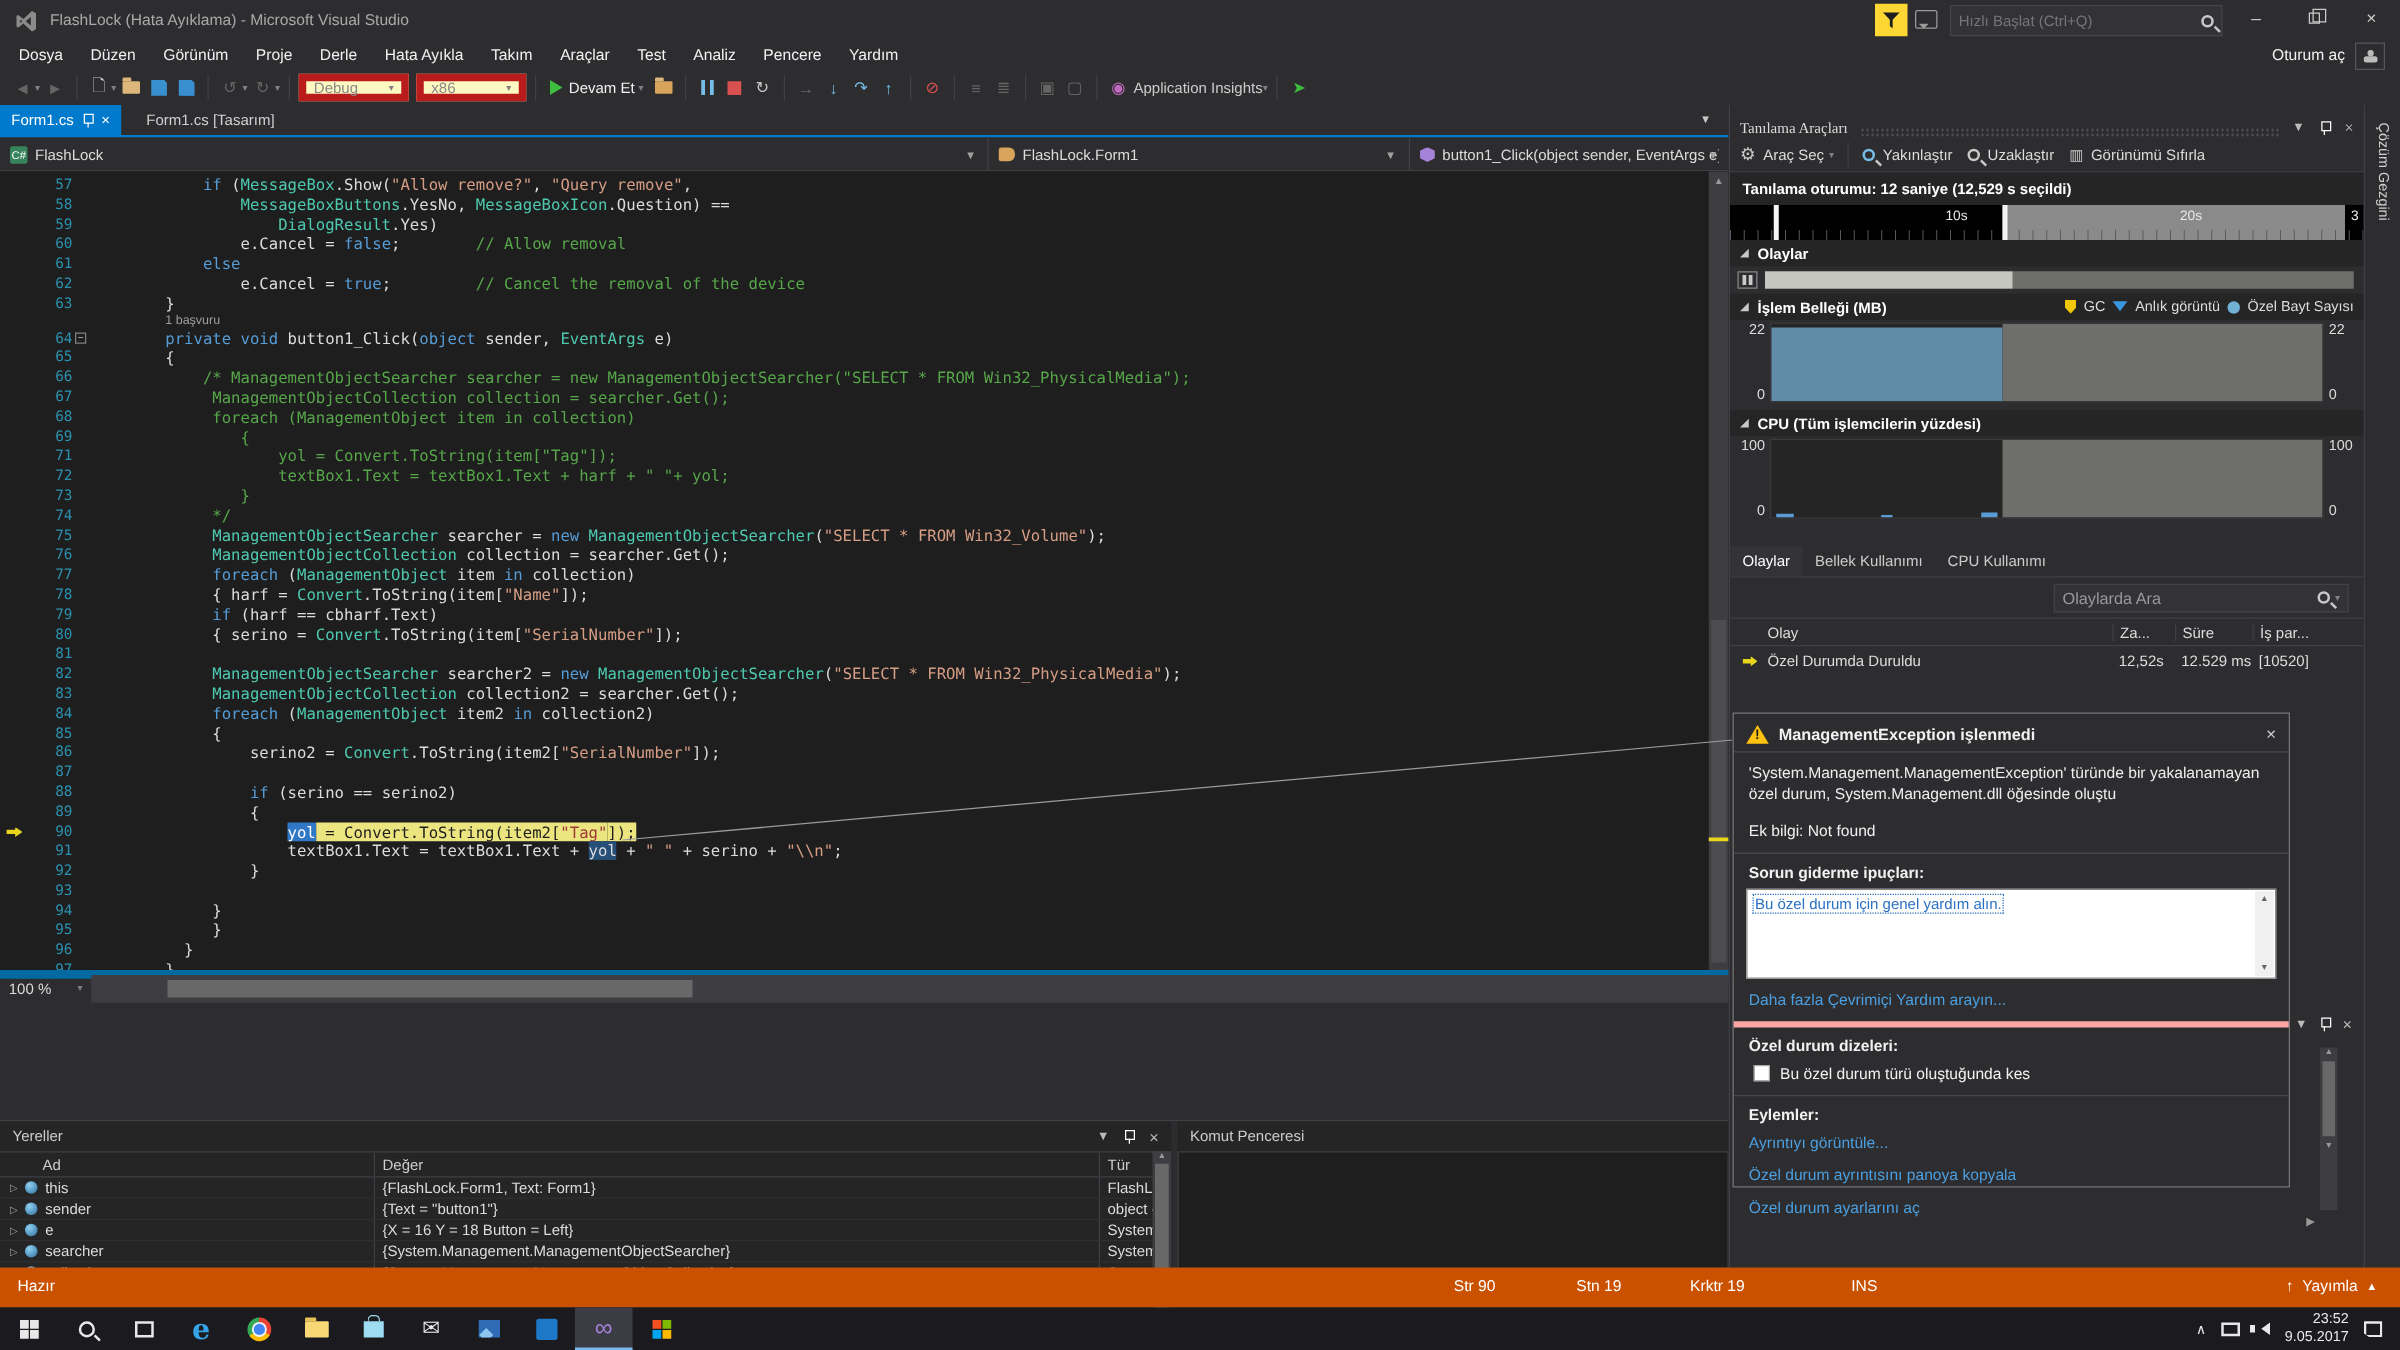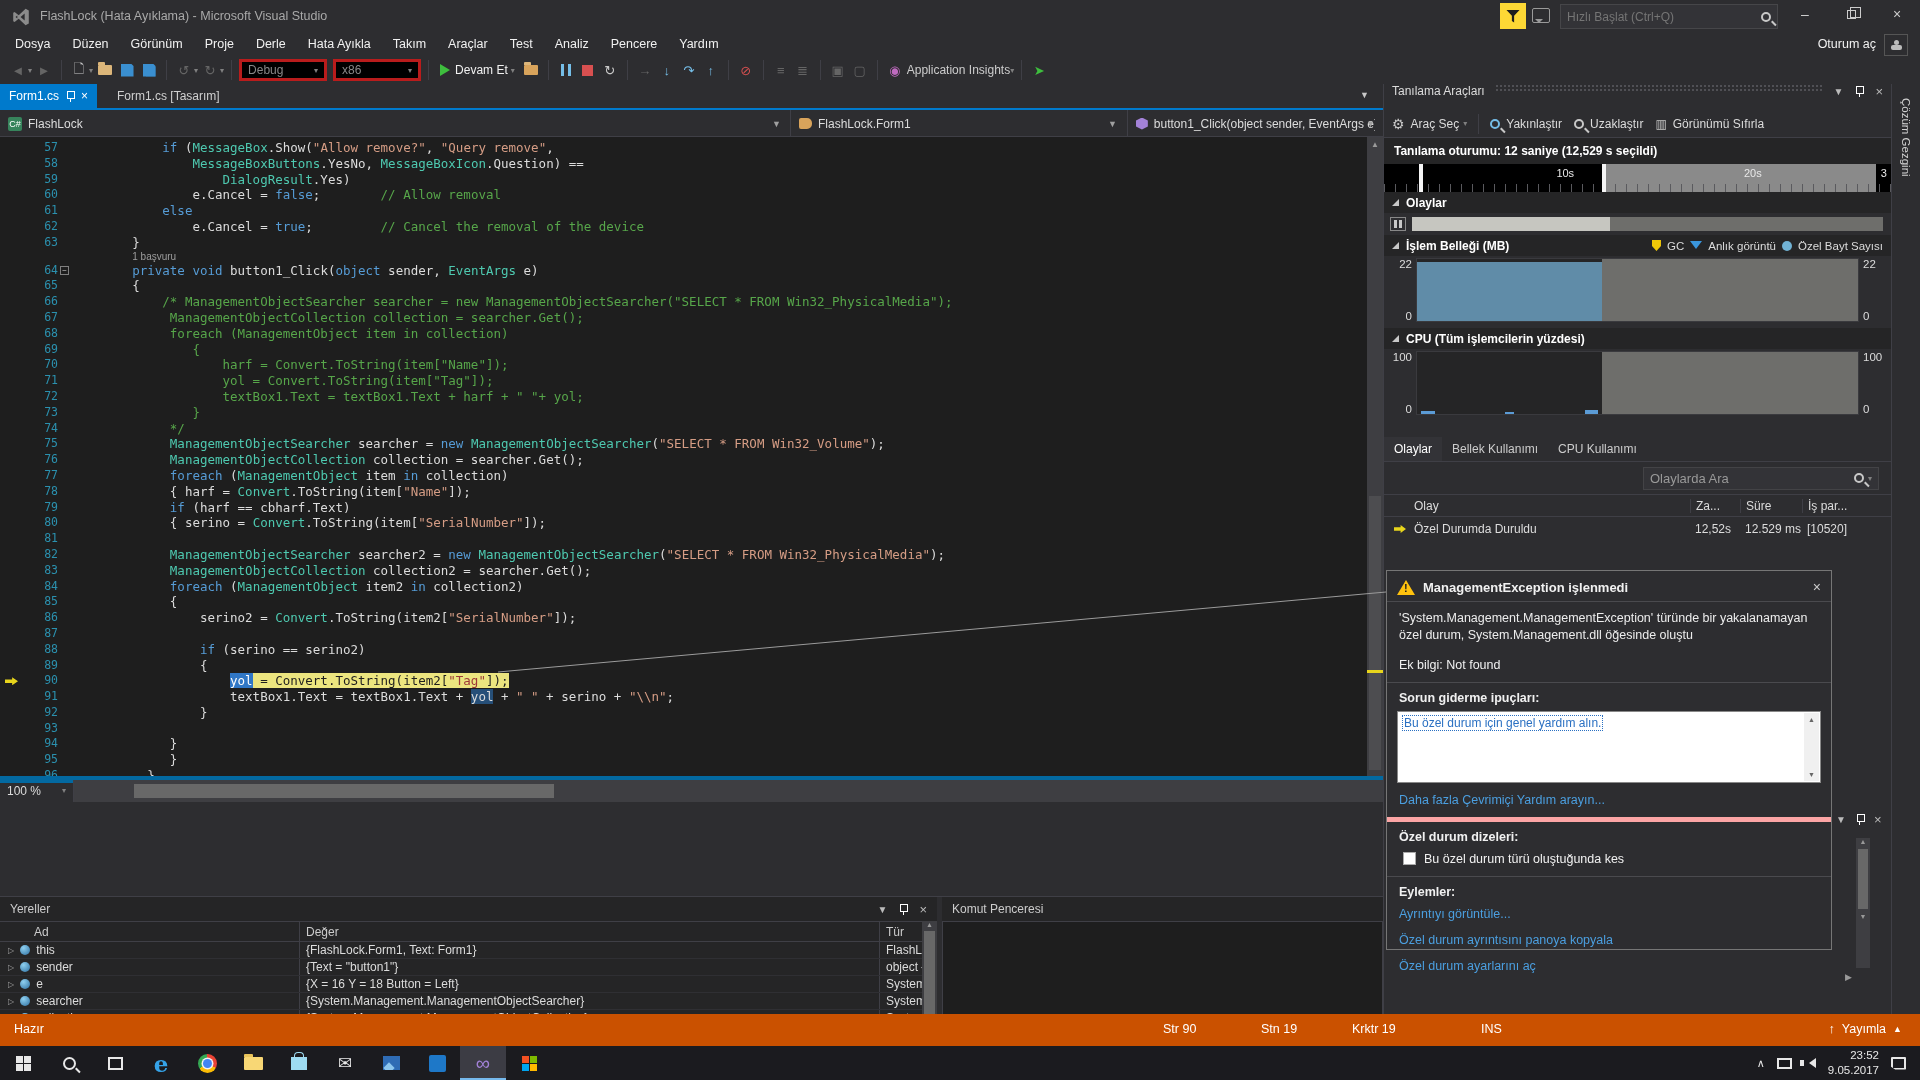--- a/index.html
+++ b/index.html
@@ -32,21 +32,21 @@
   .avatar-glyph { width:10px; height:10px; position:relative; }
   .avatar-glyph:before { content:""; position:absolute; left:3px; top:0; width:5px; height:5px; border-radius:50%; background:#BBB; }
   .avatar-glyph:after { content:""; position:absolute; left:0; top:5px; width:11px; height:5px; border-radius:2px; background:#BBB; }
 
   
   #toolbar { left:0; top:56px; width:1920px; height:28px; display:flex; align-items:center; gap:2px; padding-left:8px; font-size:12px; }
   .tb-sep { width:1px; height:20px; background:#3F3F46; margin:0 5px; flex:none; }
   .tb-ico { width:20px; height:20px; display:flex; align-items:center; justify-content:center; color:#C8C8C8; font-size:13px; flex:none; }
   .tb-ico.dis { color:#656565; }
   .tb-dd { color:#808080; font-size:8px; margin-left:-2px; }
-  .combo { width:88px; height:22px; background:#000000; border:3px solid #b91c1c; color:#888; display:flex; align-items:center; justify-content:space-between; padding:0 6px; }
+  .combo { width:88px; height:22px; background:#fef9c3; border:6px solid #b91c1c; color:#888; display:flex; align-items:center; justify-content:space-between; padding:0 6px; }
   .floppy { width:13px; height:13px; background:#3A8FD0; clip-path:polygon(0 0,80% 0,100% 20%,100% 100%,0 100%); position:relative; }
   .folder-ico { width:14px; height:10px; background:#DCB67A; border-radius:1px; position:relative; }
   .folder-ico:before { content:""; position:absolute; top:-3px; left:0; width:7px; height:3px; background:#DCB67A; border-radius:1px 1px 0 0; }
   #continue-btn { display:flex; align-items:center; gap:5px; padding:0 4px; }
   .play { width:0; height:0; border:6px solid transparent; border-left:10px solid #3EBE3E; border-right:0; }
   .pause-glyph { width:10px; height:12px; border-left:3px solid #75BEE8; border-right:3px solid #75BEE8; }
   .stop-glyph { width:11px; height:11px; background:#D85050; }
   .steps { color:#75BEE8; }
 
   
@@ -117,21 +117,21 @@
   .b-tab.active { color:#3BA0E8; border:1px solid #3F3F46; border-top:none; background:#252526; }
   .b-tab.inactive { color:#C8C8C8; }
   #cmd-splitter { position:absolute; left:937px; top:0; width:5px; height:202px; background:#2D2D30; }
   #cmdwin { position:absolute; left:942px; top:0; width:441px; height:202px; }
   #cmd-content { position:absolute; left:0; top:24px; width:441px; height:156px; background:#1E1E1E; border:1px solid #3F3F46; }
   #cmd-tabs { position:absolute; left:84px; top:180px; display:flex; font-size:12px; }
   .b-tab.cmd-active { color:#FFF; background:#3F3F46; }
 
   
   #diag { position:absolute; left:1383px; top:84px; width:508px; height:930px; background:#2D2D30; border-left:1px solid #3F3F46; font-size:12px; }
-  #diag-title { height:26px; display:flex; align-items:flex-start; padding:0 8px; color:#DCDCDC; }
+  #diag-title { height:26px; display:flex; align-items:flex-end; padding:0 8px; color:#DCDCDC;font-family:Liberation Serif, serif; }
   #diag-grip { flex:1; height:8px; margin:0 10px;
     background-image:radial-gradient(#505055 1px, transparent 1px); background-size:4px 4px; }
   #diag-toolbar { height:28px; display:flex; align-items:center; gap:6px; padding:0 8px; color:#DCDCDC; border-bottom:1px solid #3F3F46; }
   .gear { color:#C8C8C8; font-size:14px; }
   #diag-session { height:26px; display:flex; align-items:center; padding:0 10px; font-weight:bold; color:#FFF; background:#252526; }
   #ruler { position:relative; height:28px; background:#000000; overflow:hidden; }
   #ruler-sel { position:absolute; top:0; height:28px; background:#8A8A8A; }
   .ruler-label { position:absolute; top:3px; font-size:11px; color:#E8E8E8; }
   .ruler-handle { position:absolute; top:0; width:4px; height:28px; background:#F5F5F5; }
   .ruler-ticks { position:absolute; left:0; bottom:0; width:100%; height:8px;
@@ -388,21 +388,20 @@
           <div class="code-row"><span class="bp-margin"></span><span class="ln">61</span><span class="cl"><span class="tk-p">            </span><span class="tk-k">else</span></span></div>
           <div class="code-row"><span class="bp-margin"></span><span class="ln">62</span><span class="cl"><span class="tk-p">                e.Cancel = </span><span class="tk-k">true</span><span class="tk-p">;         </span><span class="tk-c">// Cancel the removal of the device</span></span></div>
           <div class="code-row"><span class="bp-margin"></span><span class="ln">63</span><span class="cl"><span class="tk-p">        }</span></span></div>
           <div class="lens-row" style="padding-left: 132.24px;">1 başvuru</div>
           <div class="code-row"><span class="bp-margin"></span><span class="ln">64</span><span class="cl"><span class="tk-p">        </span><span class="tk-k">private</span><span class="tk-p"> </span><span class="tk-k">void</span><span class="tk-p"> button1_Click(</span><span class="tk-k">object</span><span class="tk-p"> sender, </span><span class="tk-t">EventArgs</span><span class="tk-p"> e)</span></span><span class="fold-box">−</span></div>
           <div class="code-row"><span class="bp-margin"></span><span class="ln">65</span><span class="cl"><span class="tk-p">        {</span></span></div>
           <div class="code-row"><span class="bp-margin"></span><span class="ln">66</span><span class="cl"><span class="tk-c">            /* ManagementObjectSearcher searcher = new ManagementObjectSearcher("SELECT * FROM Win32_PhysicalMedia");</span></span></div>
           <div class="code-row"><span class="bp-margin"></span><span class="ln">67</span><span class="cl"><span class="tk-c">             ManagementObjectCollection collection = searcher.Get();</span></span></div>
           <div class="code-row"><span class="bp-margin"></span><span class="ln">68</span><span class="cl"><span class="tk-c">             foreach (ManagementObject item in collection)</span></span></div>
           <div class="code-row"><span class="bp-margin"></span><span class="ln">69</span><span class="cl"><span class="tk-c">                {</span></span></div>
-          <div class="code-row"><span class="bp-margin"></span><span class="ln">70</span><span class="cl"><span class="tk-c">                    harf = Convert.ToString(item["Name"]);</span></span></div>
           <div class="code-row"><span class="bp-margin"></span><span class="ln">71</span><span class="cl"><span class="tk-c">                    yol = Convert.ToString(item["Tag"]);</span></span></div>
           <div class="code-row"><span class="bp-margin"></span><span class="ln">72</span><span class="cl"><span class="tk-c">                    textBox1.Text = textBox1.Text + harf + " "+ yol;</span></span></div>
           <div class="code-row"><span class="bp-margin"></span><span class="ln">73</span><span class="cl"><span class="tk-c">                }</span></span></div>
           <div class="code-row"><span class="bp-margin"></span><span class="ln">74</span><span class="cl"><span class="tk-c">             */</span></span></div>
           <div class="code-row"><span class="bp-margin"></span><span class="ln">75</span><span class="cl"><span class="tk-p">             </span><span class="tk-t">ManagementObjectSearcher</span><span class="tk-p"> searcher = </span><span class="tk-k">new</span><span class="tk-p"> </span><span class="tk-t">ManagementObjectSearcher</span><span class="tk-p">(</span><span class="tk-s">"SELECT * FROM Win32_Volume"</span><span class="tk-p">);</span></span></div>
           <div class="code-row"><span class="bp-margin"></span><span class="ln">76</span><span class="cl"><span class="tk-p">             </span><span class="tk-t">ManagementObjectCollection</span><span class="tk-p"> collection = searcher.Get();</span></span></div>
           <div class="code-row"><span class="bp-margin"></span><span class="ln">77</span><span class="cl"><span class="tk-p">             </span><span class="tk-k">foreach</span><span class="tk-p"> (</span><span class="tk-t">ManagementObject</span><span class="tk-p"> item </span><span class="tk-k">in</span><span class="tk-p"> collection)</span></span></div>
           <div class="code-row"><span class="bp-margin"></span><span class="ln">78</span><span class="cl"><span class="tk-p">             { harf = </span><span class="tk-t">Convert</span><span class="tk-p">.ToString(item[</span><span class="tk-s">"Name"</span><span class="tk-p">]);</span></span></div>
           <div class="code-row"><span class="bp-margin"></span><span class="ln">79</span><span class="cl"><span class="tk-p">             </span><span class="tk-k">if</span><span class="tk-p"> (harf == cbharf.Text)</span></span></div>
           <div class="code-row"><span class="bp-margin"></span><span class="ln">80</span><span class="cl"><span class="tk-p">             { serino = </span><span class="tk-t">Convert</span><span class="tk-p">.ToString(item[</span><span class="tk-s">"SerialNumber"</span><span class="tk-p">]);</span></span></div>

